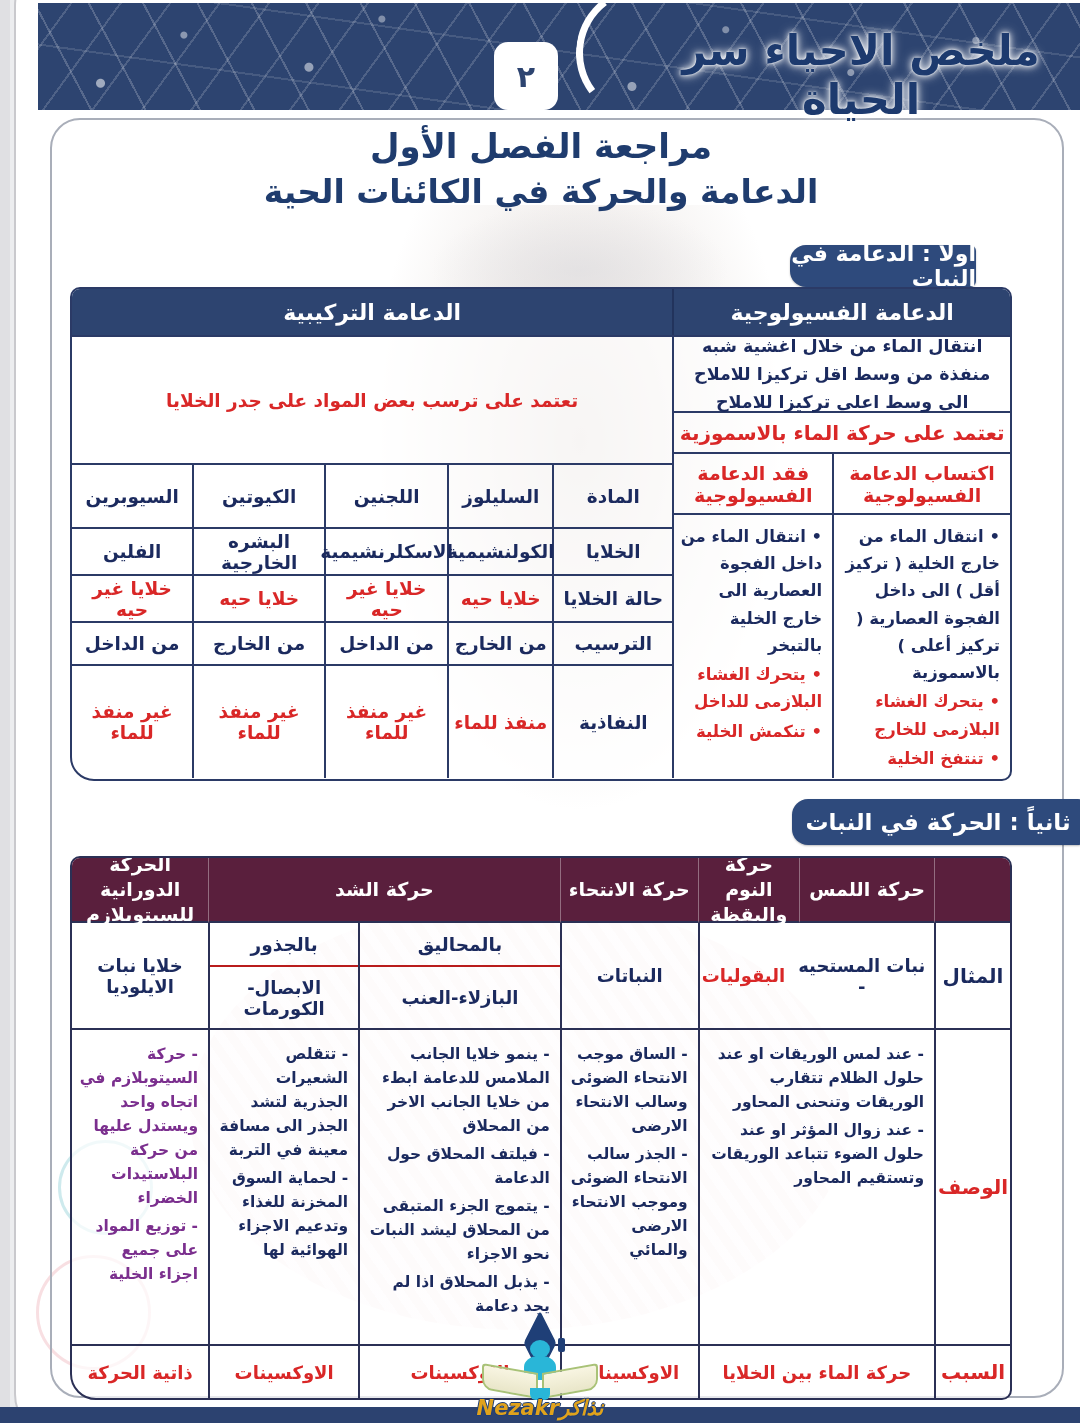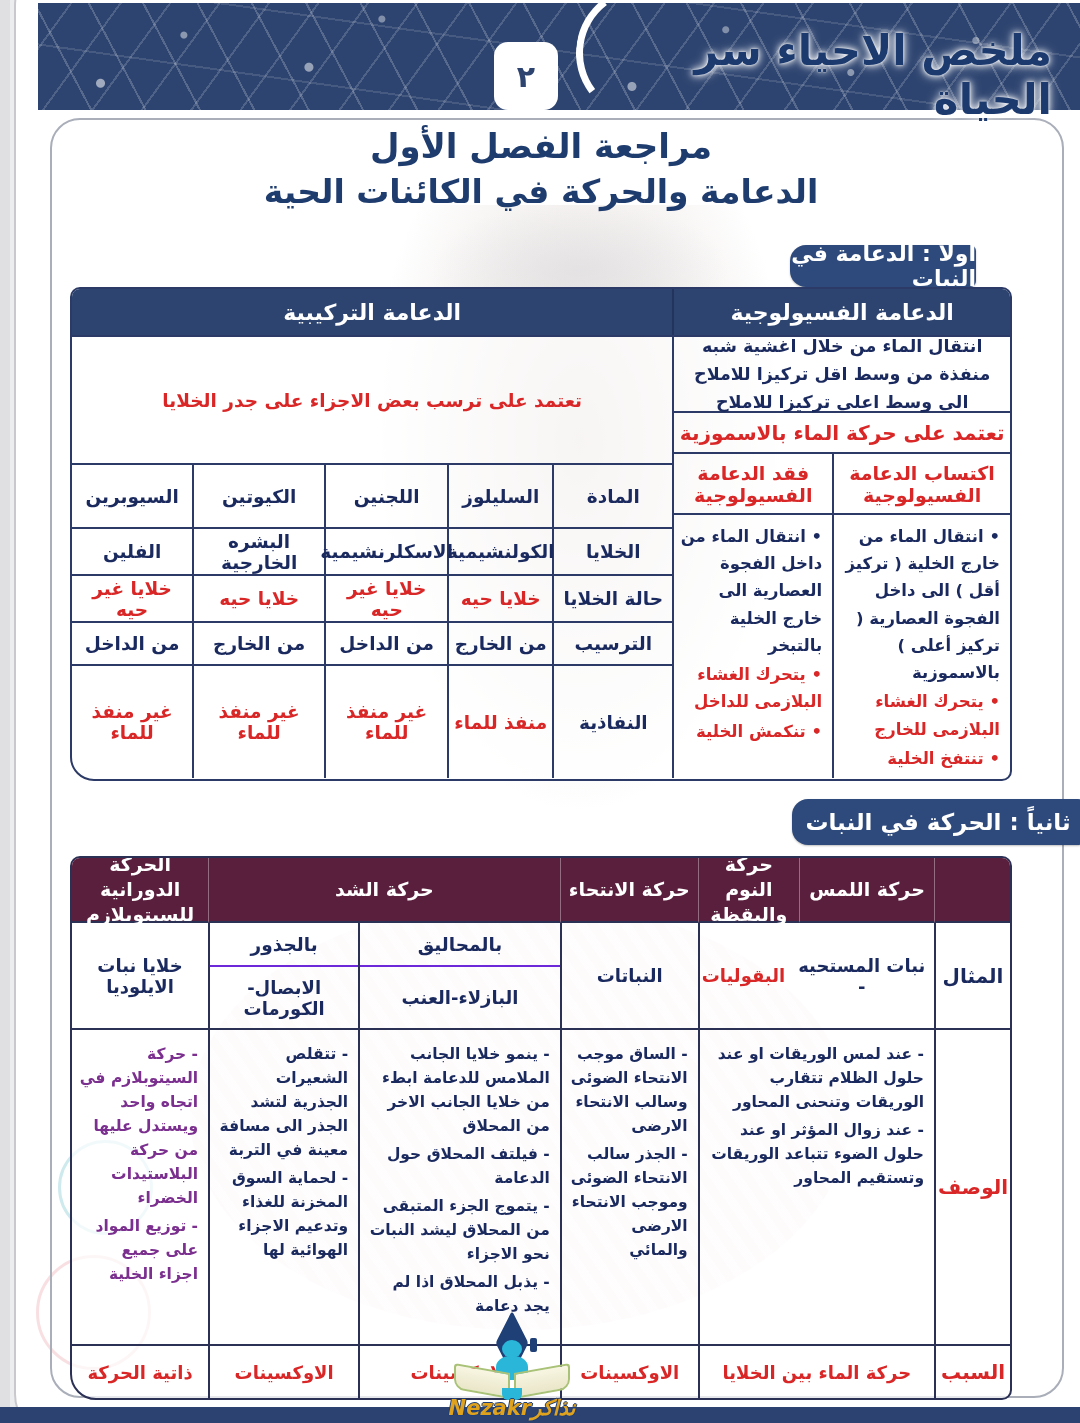--- a/index.html
+++ b/index.html
@@ -60,21 +60,21 @@
     background:#fff; border-radius:14px;
     display:flex; align-items:center; justify-content:center;
     font-size:30px; font-weight:bold; color:#2d4470;
   }
   .crescent {
     left:576px; top:-14px; width:134px; height:134px;
     border:7px solid transparent; border-left-color:#ffffff;
     border-radius:50%; transform:rotate(8deg);
   }
   .logo-title {
-    left:636px; top:26px; width:416px; 
+    left:653px; top:26px; width:416px; text-align:center;
     font-size:42px; font-weight:bold; color:#1d3a6e;
     text-shadow:0 0 2px #fff, 0 0 6px rgba(255,255,255,.95), 0 0 12px rgba(255,255,255,.8);
   }
 
   
   .main-title-1 { left:70px; top:126px; width:942px; text-align:center;
     font-size:34px; font-weight:bold; color:#1f3c6e; }
   .main-title-2 { left:70px; top:172px; width:942px; text-align:center;
     font-size:33px; font-weight:bold; color:#1f3c6e; }
 
@@ -140,34 +140,34 @@
     line-height:1.3; padding:2px; }
   .t2 .hc.nl { border-left:none; }
   .t2 .bc { border-left:2px solid #2b3055; border-bottom:2px solid #2b3055;
     font-weight:bold; padding:2px; }
   .t2 .nl { border-left:none; }
   .t2 .nb { border-bottom:none; }
   .t2 .span2 { grid-column:span 2; }
   .t2 .rowlab { font-size:20px; }
   .t2 .example-cell { font-size:18px; }
   .t2 .split { display:flex; flex-direction:column; padding:0; }
-  .t2 .split .top { height:44px; border-bottom:2px solid #6d28d9;
+  .t2 .split .top { height:44px; border-bottom:2px solid #b91c1c;
     display:flex; align-items:center; justify-content:center; font-size:18.5px; }
   .t2 .split .bot { flex:1; display:flex; align-items:center; justify-content:center;
     font-size:18px; text-align:center; padding:2px 4px; }
   .t2 .desc { display:block; font-size:15.5px; line-height:1.55; text-align:right;
     padding:12px 10px 4px 6px; }
   .t2 .desc div { margin-bottom:4px; }
   .t2 .cause-cell { font-size:18px; }
 
   
   .footer-bar { left:0; top:1407px; width:1080px; height:16px; background:#2c4270; }
 
   
-  .wm { left:444px; top:1322px; width:136px; height:92px; z-index:9; }
+  .wm { left:472px; top:1322px; width:136px; height:92px; z-index:9; }
   .wm .cap { position:absolute; left:47px; top:0; width:42px; height:42px;
     background:#1f3f77; transform:rotate(45deg) skew(18deg,18deg) scale(.82); border-radius:4px; }
   .wm .tassel { position:absolute; left:86px; top:16px; width:7px; height:14px;
     background:#1f3f77; border-radius:2px; }
   .wm .head { position:absolute; left:58px; top:18px; width:20px; height:18px;
     background:#29b6d8; border-radius:50%; }
   .wm .bodyshape { position:absolute; left:52px; top:34px; width:32px; height:24px;
     background:#29b6d8; border-radius:45% 45% 20% 20%; }
   .wm .wing { position:absolute; top:46px; width:56px; height:26px;
     background:linear-gradient(#f8f5e2, #e9e6c9);
@@ -230,21 +230,21 @@
           <div class="phys-bullets">
             <div class="navy">• انتقال الماء من داخل الفجوة العصارية الى خارج الخلية بالتبخر</div>
             <div class="red">• يتحرك الغشاء البلازمى للداخل</div>
             <div class="red">• تنكمش الخلية</div>
           </div>
         </div>
       </div>
     </div>
 
     <div class="struct-sec">
-      <div class="cell red struct-intro">تعتمد على ترسب بعض الاجزاء على جدر الخلايا</div>
+      <div class="cell red struct-intro">تعتمد على ترسب بعض المواد على جدر الخلايا</div>
 
       <div class="cell navy">المادة</div>
       <div class="cell navy">السليلوز</div>
       <div class="cell navy">اللجنين</div>
       <div class="cell navy">الكيوتين</div>
       <div class="cell navy nl">السيوبرين</div>
 
       <div class="cell navy">الخلايا</div>
       <div class="cell navy">الكولنشيمية</div>
       <div class="cell navy">الاسكلرنشيمية</div>

